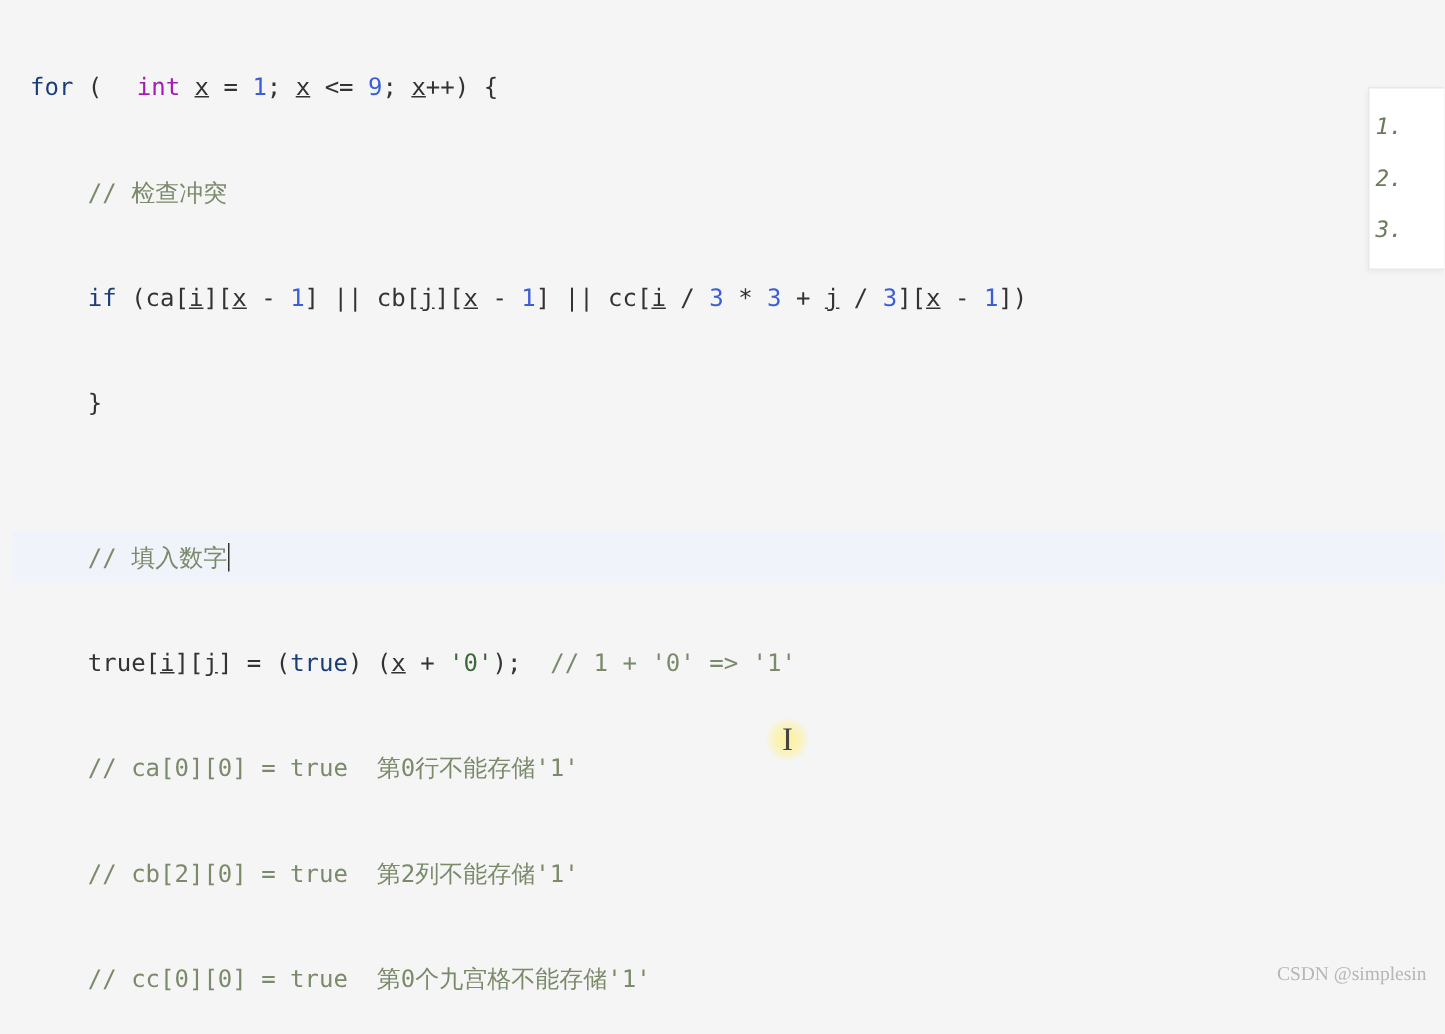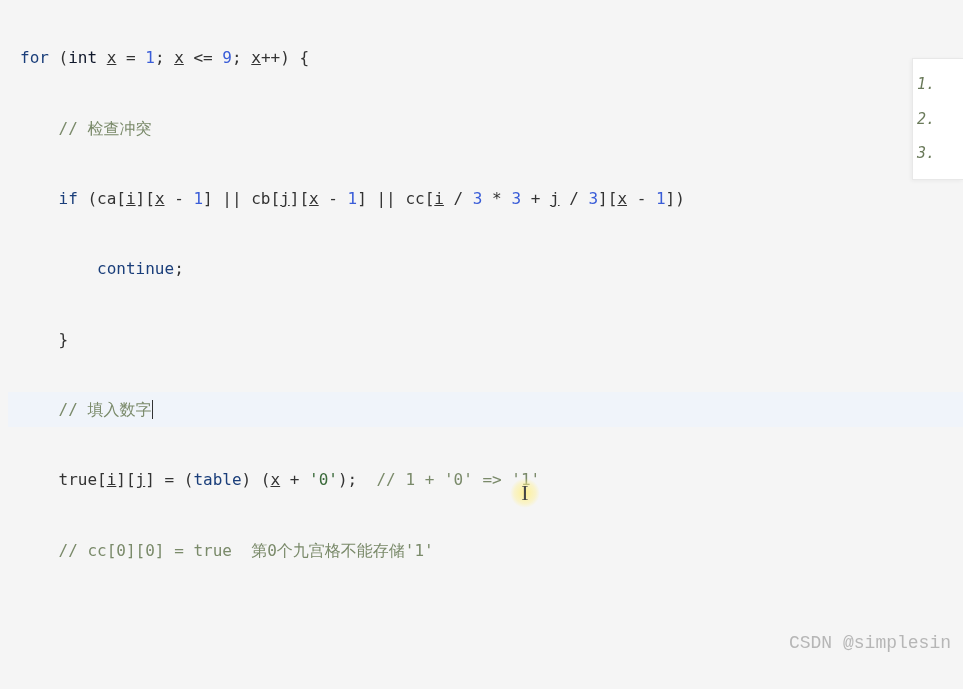--- a/index.html
+++ b/index.html
@@ -18,23 +18,24 @@
   .code-area {
     padding: 5px 0 5px 8px;
     white-space: pre;
   }
   .line {
     position: relative;
     padding-left: 12px;
   }
   .line.hl {
     background: #f0f4fa;
+    margin-top: 32px;
   }
   .k { color: #1a3e7a; font-weight: 400; }      
-  .t { color: #0f172a; }                            
+  .t { color: #a21caf; margin-left: 23px; }                            
   .u { text-decoration: underline; }             
   .n { color: #3a5dd8; }                            
   .c { color: #7a8a6a; }     
   .ch { color: #3a6a3a; }       
   .cursor-line-bar {
     display:inline-block;
     border-left: 1px solid #333;
     height: 1.2em;
     vertical-align: text-bottom;
     margin-left: 1px;
@@ -69,37 +70,38 @@
     color: #6a7a5a;
     font-size: 15px;
     line-height: 2.3;
     pointer-events:none;
   }
   .watermark {
     position: absolute;
     right: 12px;
     bottom: 25px;
     color: rgba(120,120,120,0.5);
-    font-size: 18px;
-    font-family: Liberation Mono, monospace;
+    font-size: 13px;
+    font-family: Liberation Serif, serif;
     font-style: normal;
     pointer-events:none;
   }
 </style>
 </head>
 <body>
 
 <div class="code-area">
 <div class="line"><span class="k">for</span> (<span class="t">int</span> <span class="u">x</span><span> = </span><span class="n">1</span><span>; </span><span class="u">x</span><span> &lt;= </span><span class="n">9</span><span>; </span><span class="u">x</span><span>++) {</span></div>
 <div class="line">    <span class="c">// 检查冲突</span></div>
 <div class="line">    <span class="k">if</span><span> (ca[</span><span class="u">i</span><span>][</span><span class="u">x</span><span> - </span><span class="n">1</span><span>] || cb[</span><span class="u">j</span><span>][</span><span class="u">x</span><span> - </span><span class="n">1</span><span>] || cc[</span><span class="u">i</span><span> / </span><span class="n">3</span><span> * </span><span class="n">3</span><span> + </span><span class="u">j</span><span> / </span><span class="n">3</span><span>][</span><span class="u">x</span><span> - </span><span class="n">1</span><span>])</span></div>
-<div class="line">        <span class="k">continue</span><span>;</span></div>
 <div class="line">    <span>}</span></div>
 <div class="line hl">    <span class="c">// 填入数字</span><span class="cursor-line-bar"></span></div>
-<div class="line">    <span>true[</span><span class="u">i</span><span>][</span><span class="u">j</span><span>] = (</span><span class="k">table</span><span>) (</span><span class="u">x</span><span> + </span><span class="ch">'0'</span><span>);  </span><span class="c">// 1 + '0' =&gt; '1'</span></div>
+<div class="line">    <span>true[</span><span class="u">i</span><span>][</span><span class="u">j</span><span>] = (</span><span class="k">true</span><span>) (</span><span class="u">x</span><span> + </span><span class="ch">'0'</span><span>);  </span><span class="c">// 1 + '0' =&gt; '1'</span></div>
+<div class="line">    <span class="c">// ca[0][0] = true  第0行不能存储'1'</span></div>
+<div class="line">    <span class="c">// cb[2][0] = true  第2列不能存储'1'</span></div>
 <div class="line">    <span class="c">// cc[0][0] = true  第0个九宫格不能存储'1'</span></div>
 
 
 
 
 
 
 
 
 

